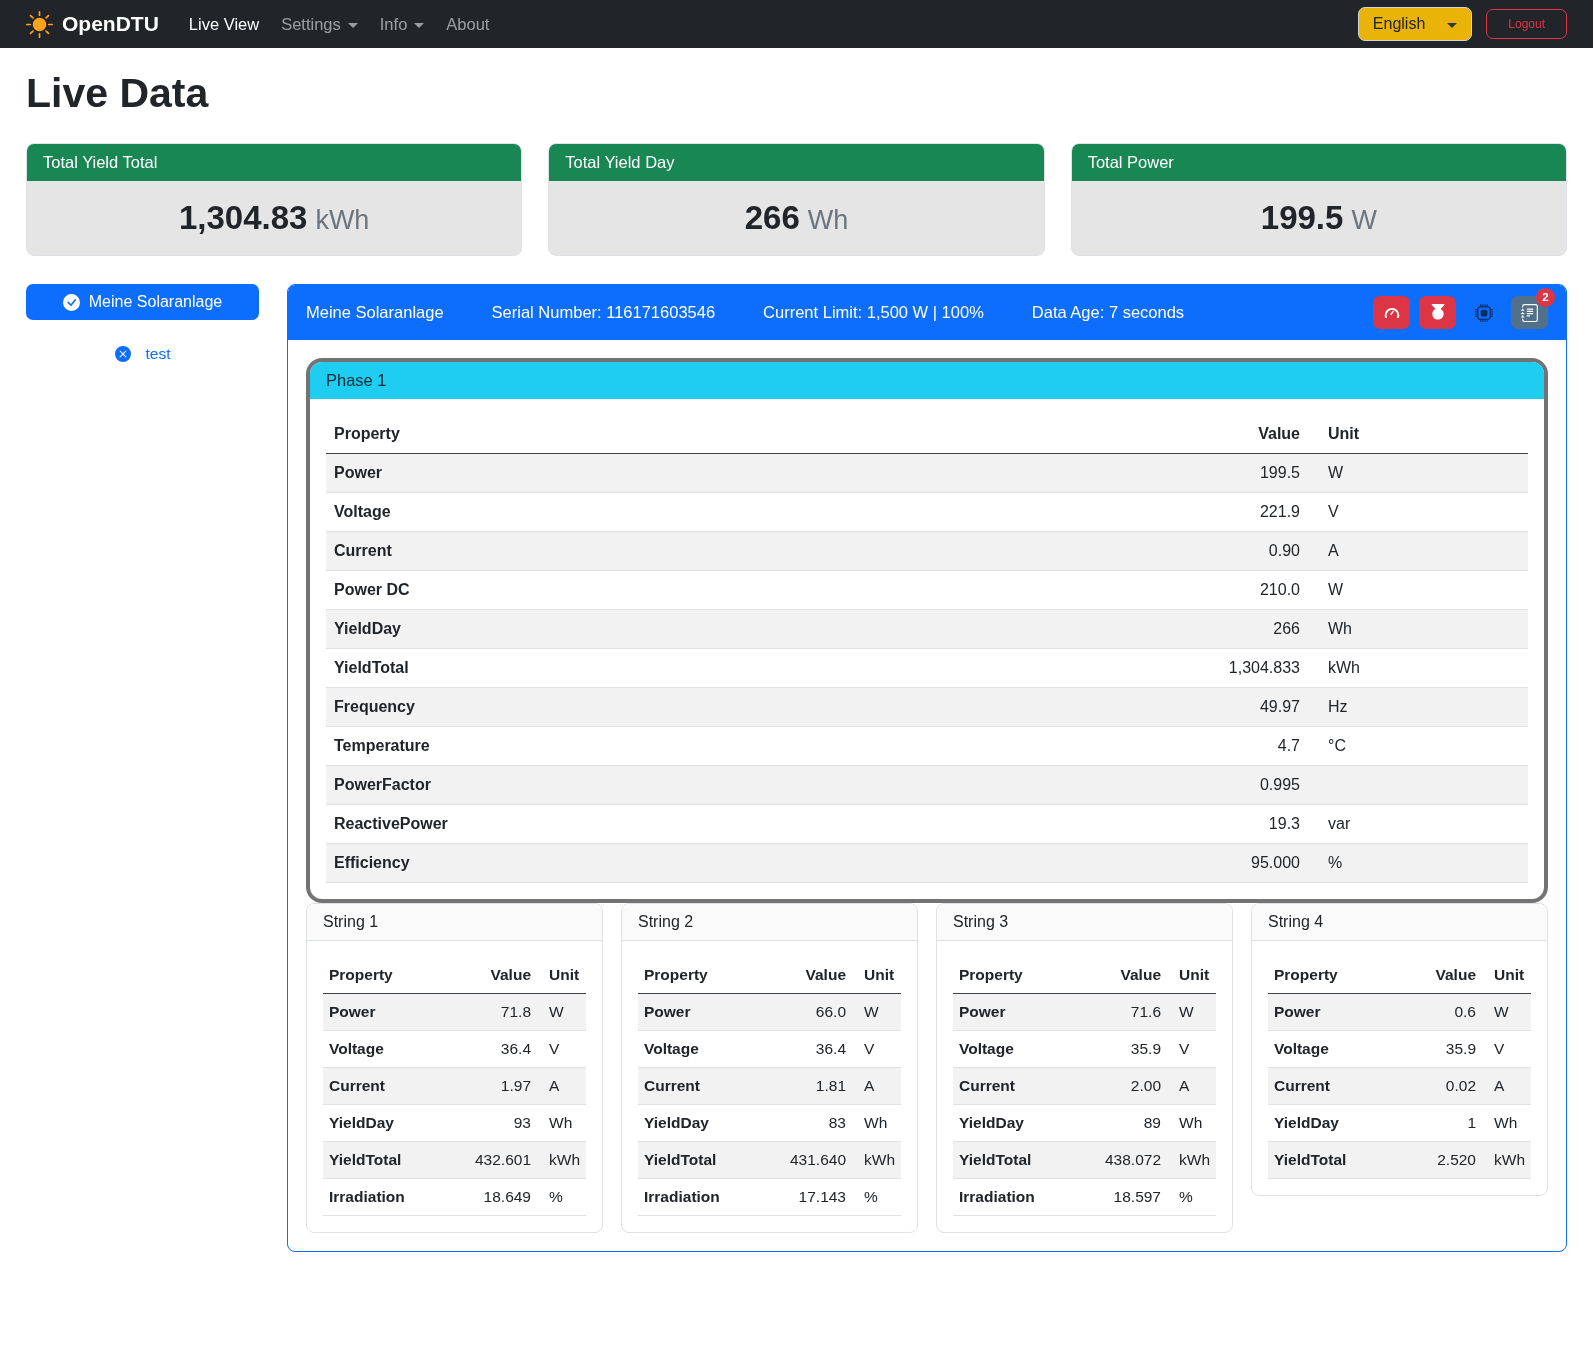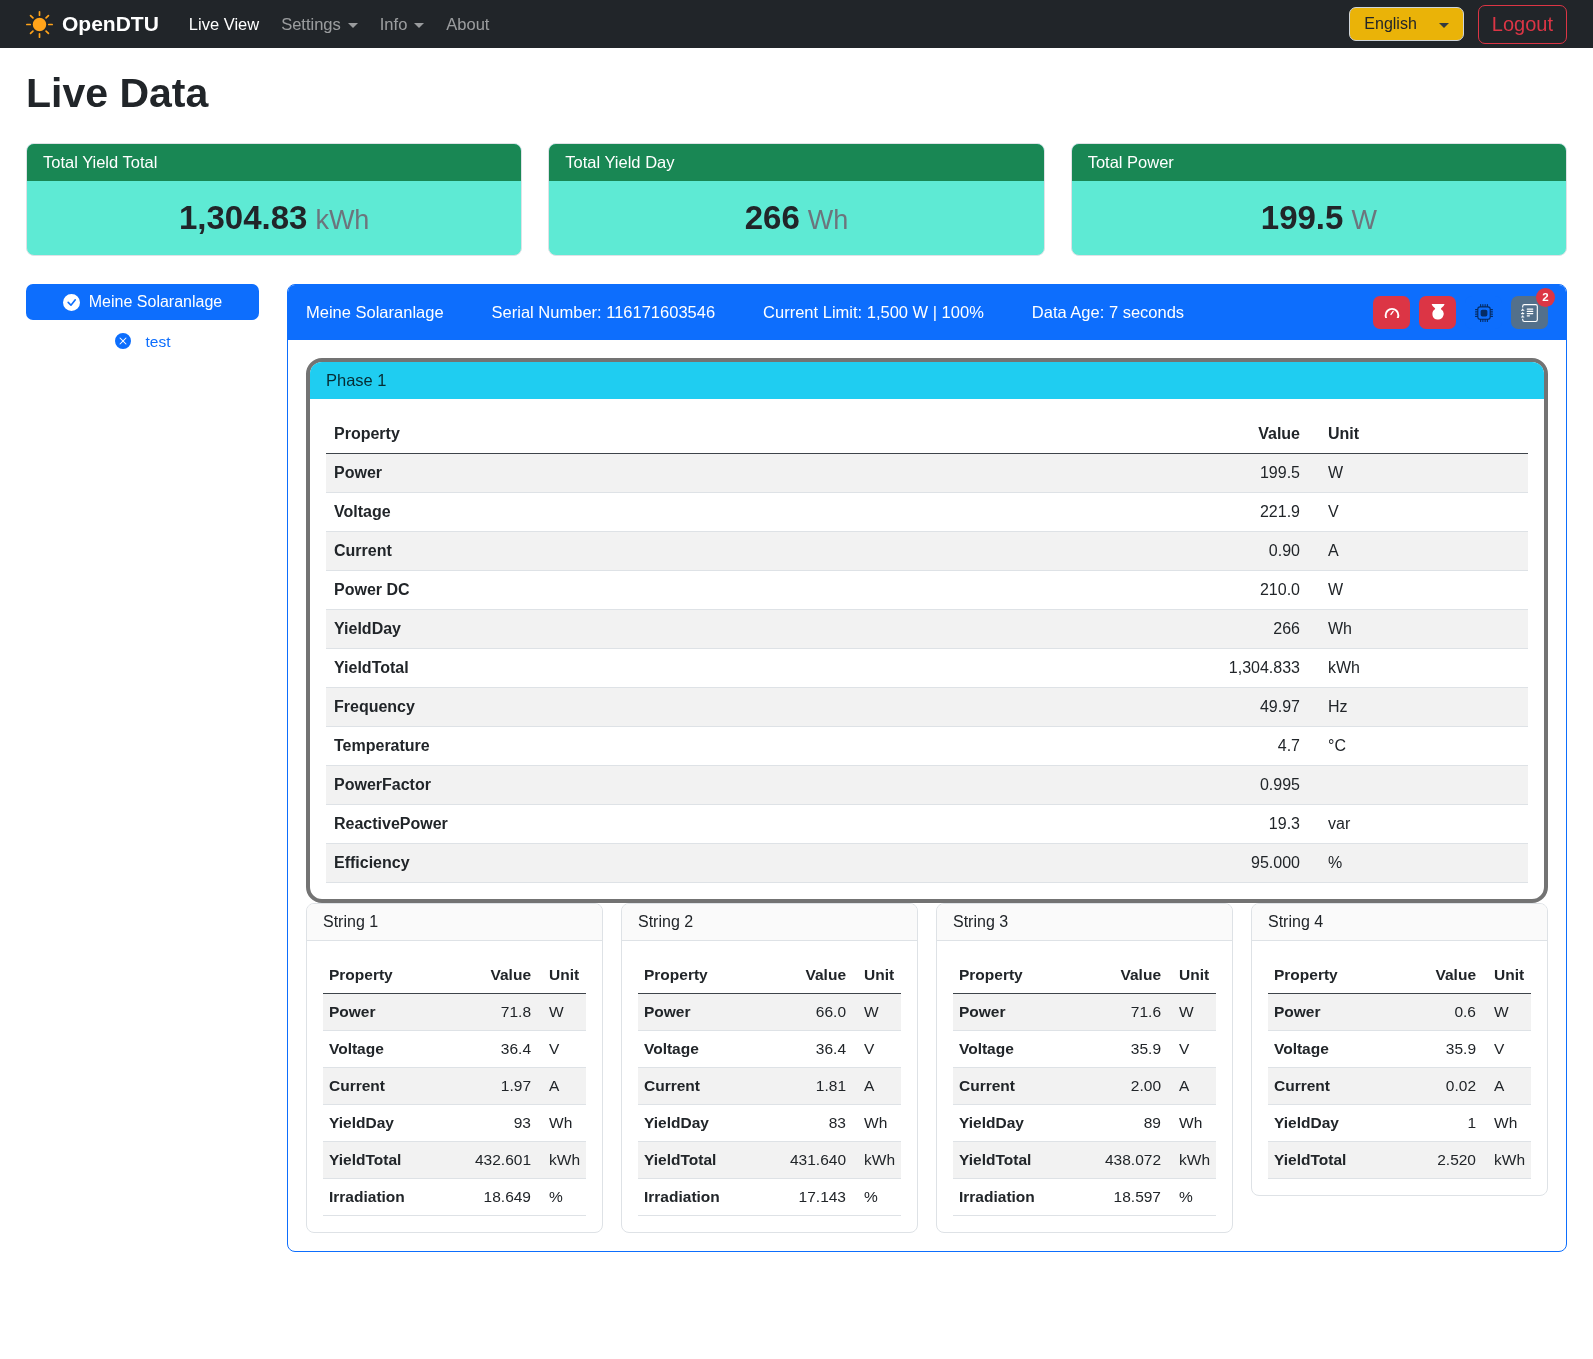--- a/index.html
+++ b/index.html
@@ -18,41 +18,41 @@
   .caret { width:0; height:0; border-left:5px solid transparent;
     border-right:5px solid transparent; border-top:5px solid currentColor;
     display:inline-block; margin-top:3px; }
   .nav-right { display:flex; align-items:center; gap:14px; }
   .lang-select { background:#eab308; border:1px solid #ced4da; border-radius:7px;
     padding:7px 14px; font-size:16px; color:#212529; display:flex;
     align-items:center; gap:22px; cursor:pointer; }
   .select-caret { width:0; height:0; border-left:5px solid transparent;
     border-right:5px solid transparent; border-top:5px solid #343a40; margin-top:2px; }
   .logout-btn { background:transparent; border:1px solid #dc3545; color:#dc3545;
-    border-radius:7px; padding:7px 13px; font-size:20px; cursor:pointer;
+    border-radius:7px; padding:7px 21px; font-size:12px; cursor:pointer;
     font-family:inherit; }
 
   
   .container { padding:8px 26px 20px 26px; }
   .page-title { font-size:41px; font-weight:700; margin:14px 0 26px 0; }
 
   .cards-row { display:flex; gap:26px; }
   .sum-card { flex:1; border:1px solid #dee2e6; border-radius:8px; overflow:hidden;
-    background:#5eead4; }
+    background:#e5e5e5; }
   .sum-card-header { background:#198754; color:#fff; padding:9px 16px; font-size:16.5px; }
   .sum-card-body { padding:18px 16px; text-align:center; }
   .sum-value { font-size:33px; font-weight:700; color:#212529; }
   .sum-unit  { font-size:27px; color:#6c757d; margin-left:8px; }
 
   .main-row { display:flex; gap:28px; margin-top:28px; align-items:flex-start; }
   .left-col { width:233px; flex:0 0 233px; }
   .inv-btn { width:100%; background:#0d6efd; color:#fff; border:none; border-radius:7px;
     padding:9px 12px; font-size:16px; display:flex; align-items:center;
     justify-content:center; gap:9px; cursor:pointer; font-family:inherit; }
-  .inv-secondary { margin-top:13px; display:flex; align-items:flex-start;
+  .inv-secondary { margin-top:25px; display:flex; align-items:center;
     justify-content:center; gap:15px; color:#0d6efd; font-size:15.5px; cursor:pointer; }
 
   
   .panel { flex:1; border:1px solid #0d6efd; border-radius:8px; overflow:hidden;
     background:#fff; }
   .panel-header { background:#0d6efd; color:#fff; display:flex; align-items:center;
     gap:48px; padding:11px 18px; font-size:16.5px; }
   .panel-actions { margin-left:auto; display:flex; gap:9px; }
   .icon-btn { position:relative; width:37px; height:33px; border:none; border-radius:7px;
     display:flex; align-items:center; justify-content:center; cursor:pointer; }

